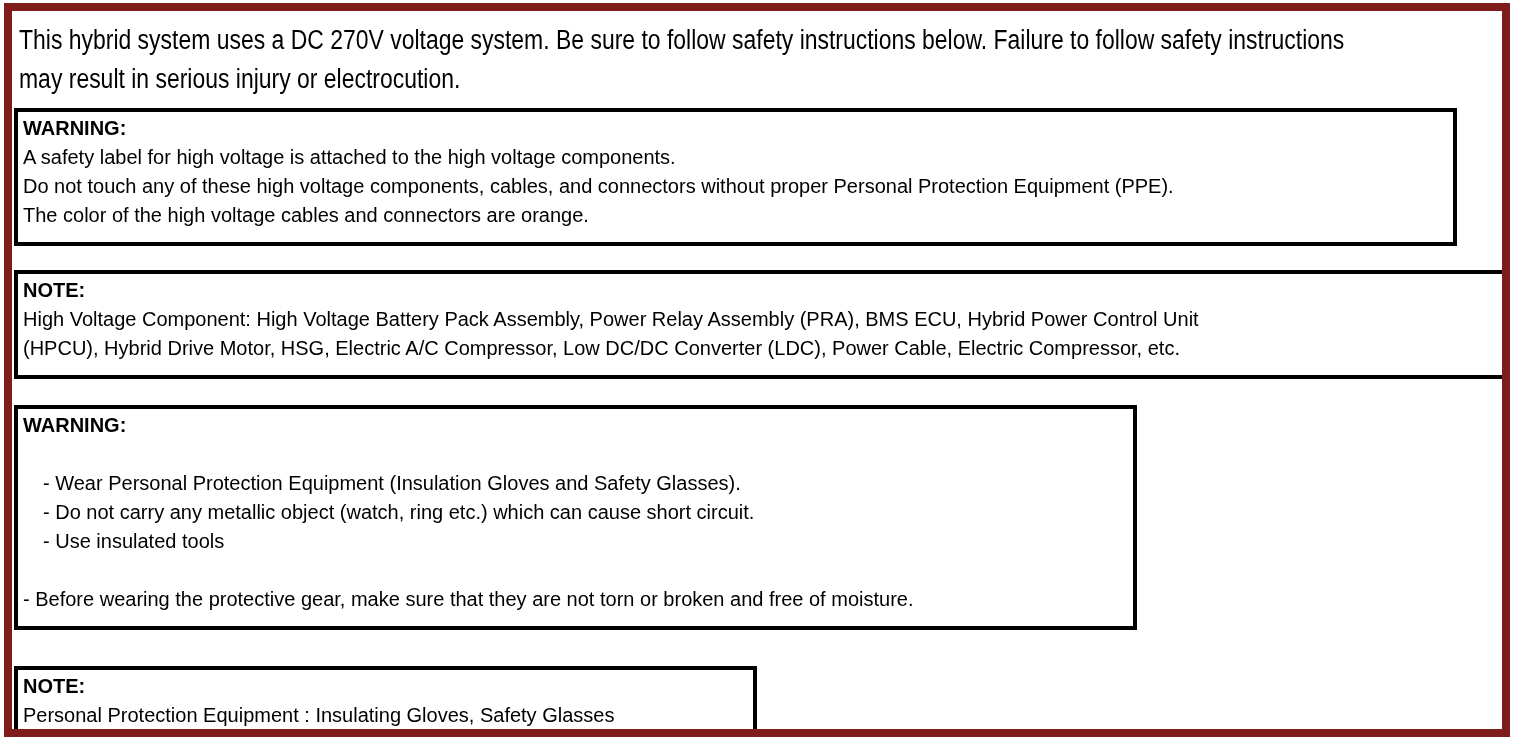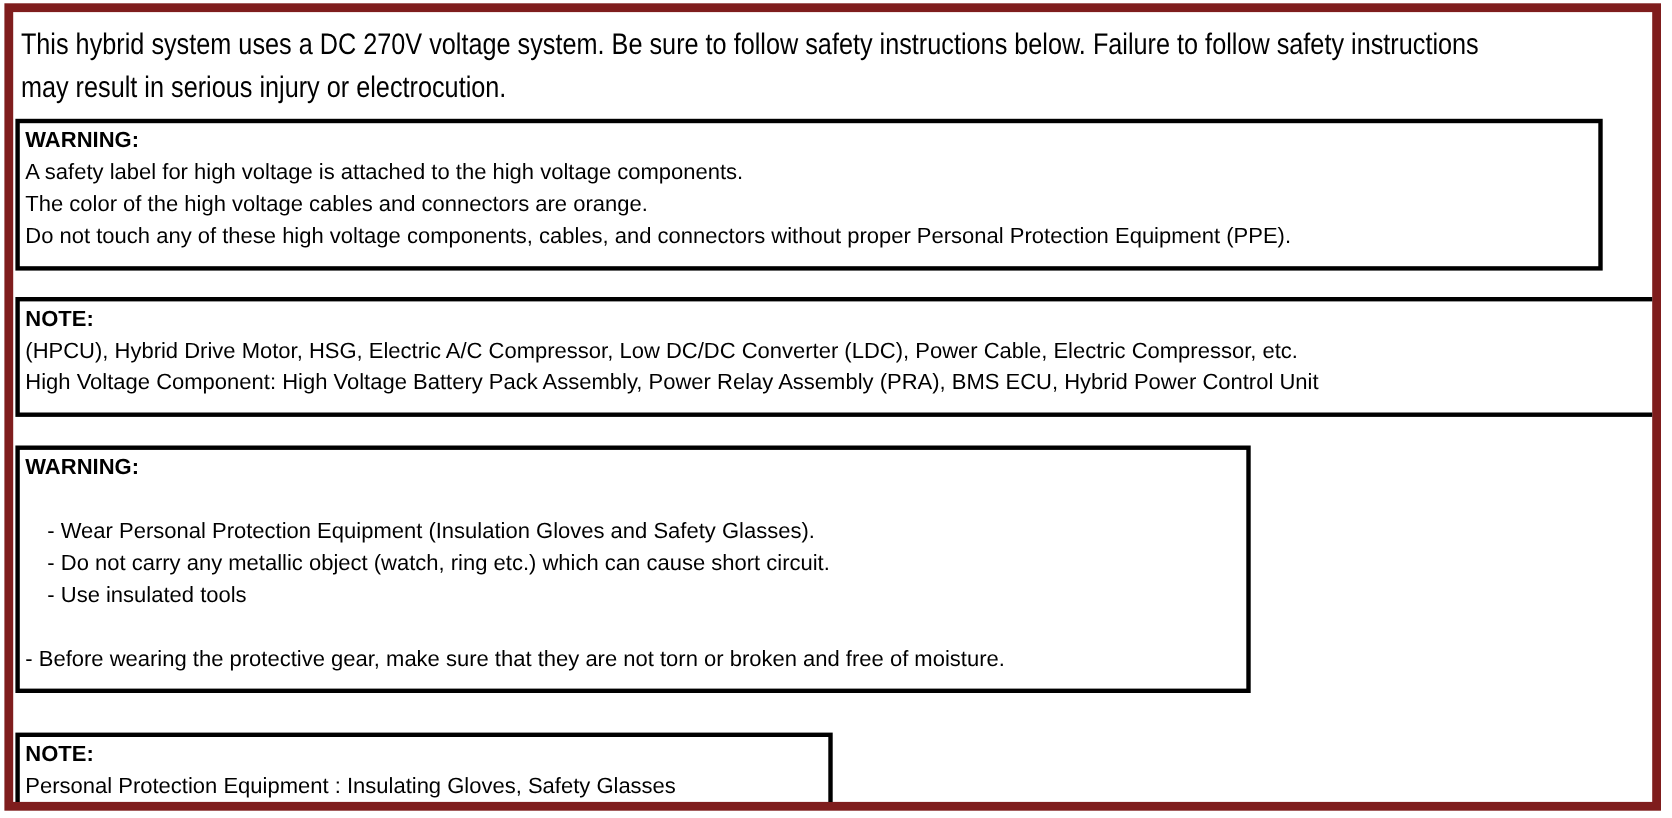--- a/index.html
+++ b/index.html
@@ -62,28 +62,28 @@
 <div class="page">
 
   <div class="intro">
     <span class="line">This hybrid system uses a DC 270V voltage system. Be sure to follow safety instructions below. Failure to follow safety instructions</span>
     <span class="line">may result in serious injury or electrocution.</span>
   </div>
 
   <div class="box box1">
     <span class="line heading">WARNING:</span>
     <span class="line">A safety label for high voltage is attached to the high voltage components.</span>
+    <span class="line">Do not touch any of these high voltage components, cables, and connectors without proper Personal Protection Equipment (PPE).</span>
     <span class="line">The color of the high voltage cables and connectors are orange.</span>
-    <span class="line">Do not touch any of these high voltage components, cables, and connectors without proper Personal Protection Equipment (PPE).</span>
   </div>
 
   <div class="box box2">
     <span class="line heading">NOTE:</span>
+    <span class="line">High Voltage Component: High Voltage Battery Pack Assembly, Power Relay Assembly (PRA), BMS ECU, Hybrid Power Control Unit</span>
     <span class="line">(HPCU), Hybrid Drive Motor, HSG, Electric A/C Compressor, Low DC/DC Converter (LDC), Power Cable, Electric Compressor, etc.</span>
-    <span class="line">High Voltage Component: High Voltage Battery Pack Assembly, Power Relay Assembly (PRA), BMS ECU, Hybrid Power Control Unit</span>
   </div>
 
   <div class="box box3">
     <span class="line heading">WARNING:</span>
     <span class="line blank"></span>
     <span class="line sub">- Wear Personal Protection Equipment (Insulation Gloves and Safety Glasses).</span>
     <span class="line sub">- Do not carry any metallic object (watch, ring etc.) which can cause short circuit.</span>
     <span class="line sub">- Use insulated tools</span>
     <span class="line blank"></span>
     <span class="line">- Before wearing the protective gear, make sure that they are not torn or broken and free of moisture.</span>

